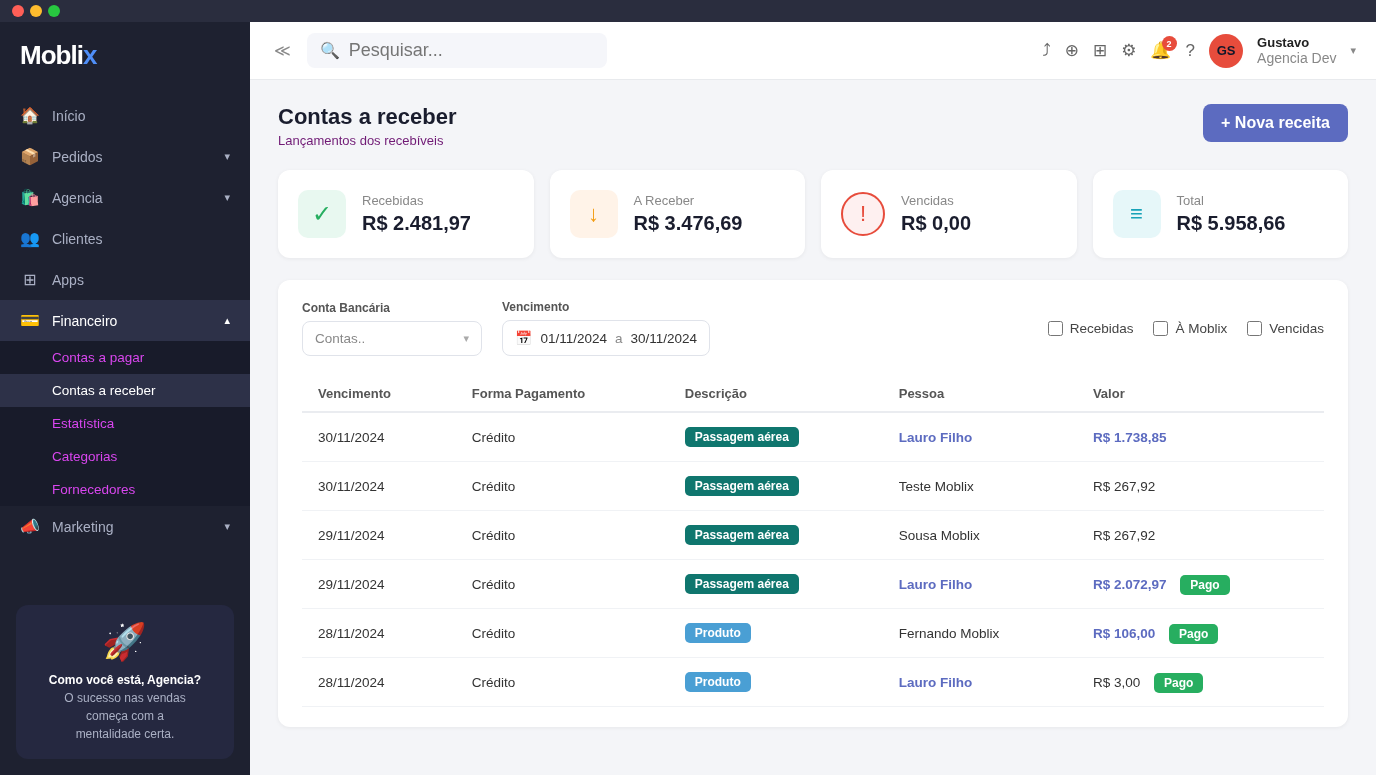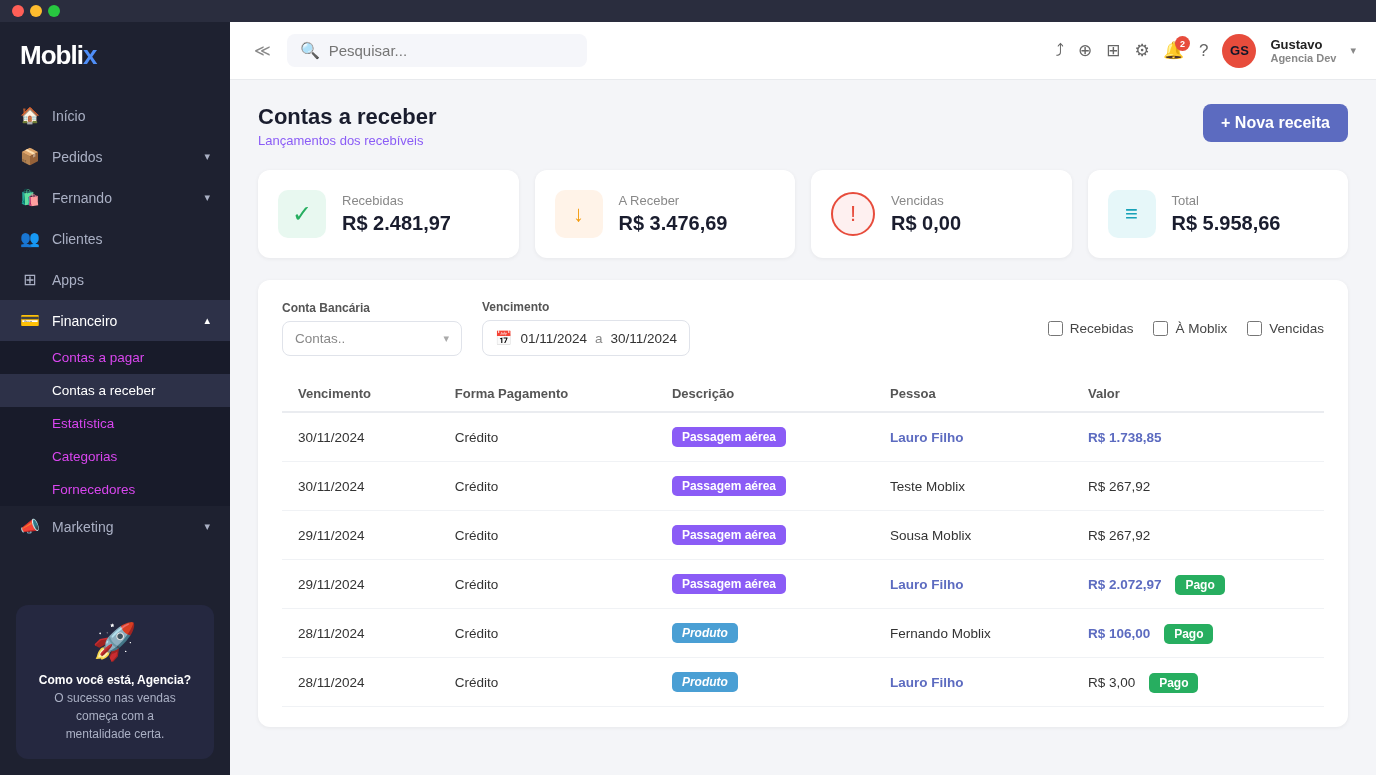--- a/index.html
+++ b/index.html
@@ -6,21 +6,21 @@
     body { font-family: -apple-system, BlinkMacSystemFont, 'Segoe UI', sans-serif; background: #f0f2f5; display: flex; height: 775px; overflow: hidden; }
 
     
     .window-chrome { position: fixed; top: 0; left: 0; right: 0; height: 22px; background: #2a2d3e; display: flex; align-items: center; padding: 0 12px; gap: 6px; z-index: 100; }
     .dot { width: 12px; height: 12px; border-radius: 50%; }
     .dot-red { background: #ff5f57; }
     .dot-yellow { background: #febc2e; }
     .dot-green { background: #28c840; }
 
     
-    .sidebar { width: 230px; background: #1e2130; color: #fff; display: flex; flex-direction: column; padding-top: 22px; height: 100%; flex-shrink: 0; }
+    .sidebar { width: 250px; background: #1e2130; color: #fff; display: flex; flex-direction: column; padding-top: 22px; height: 100%; flex-shrink: 0; }
     .sidebar-logo { padding: 18px 20px 24px; }
     .logo-text { font-size: 26px; font-weight: 700; color: #fff; letter-spacing: -1px; }
     .logo-x { color: #4f8ef7; }
     .nav-item { display: flex; align-items: center; gap: 12px; padding: 11px 20px; color: #aab0c4; cursor: pointer; font-size: 14px; font-weight: 500; transition: background 0.2s; }
     .nav-item.active { background: #2d3148; color: #fff; }
     .nav-item .nav-icon { font-size: 16px; width: 20px; text-align: center; }
     .nav-item .chevron { margin-left: auto; font-size: 11px; }
     .nav-submenu { background: #181b2a; }
     .nav-submenu .nav-sub-item { padding: 9px 20px 9px 52px; color: #d946ef; cursor: pointer; font-size: 13.5px; }
     .nav-submenu .nav-sub-item.active { color: #fff; background: #2d3148; }
@@ -30,36 +30,36 @@
     .promo-text { color: #aab0c4; font-size: 12px; line-height: 1.5; }
     .promo-text strong { color: #fff; }
 
     
     .main { flex: 1; display: flex; flex-direction: column; overflow: hidden; margin-top: 22px; }
 
     
     .topbar { background: #fff; height: 58px; display: flex; align-items: center; padding: 0 20px; gap: 12px; border-bottom: 1px solid #e8eaed; flex-shrink: 0; }
     .collapse-btn { color: #888; cursor: pointer; font-size: 16px; padding: 4px; }
     .search-box { display: flex; align-items: center; gap: 8px; background: #f5f6fa; border-radius: 8px; padding: 7px 14px; flex: 0 0 300px; }
-    .search-box input { border: none; background: transparent; outline: none; color: #666; font-size: 15px; width: 100%; }
+    .search-box input { border: none; background: transparent; outline: none; color: #666; font-size: 18px; width: 100%; }
     .topbar-actions { margin-left: auto; display: flex; align-items: center; gap: 14px; }
     .topbar-icon { color: #666; font-size: 17px; cursor: pointer; position: relative; }
     .notif-badge { position: absolute; top: -4px; right: -5px; background: #e74c3c; color: #fff; border-radius: 50%; width: 15px; height: 15px; font-size: 9px; display: flex; align-items: center; justify-content: center; font-weight: 700; }
     .user-avatar { width: 34px; height: 34px; background: #e74c3c; border-radius: 50%; display: flex; align-items: center; justify-content: center; color: #0f172a; font-size: 13px; font-weight: 700; cursor: pointer; }
     .user-info { display: flex; flex-direction: column; }
     .user-name { font-size: 13px; font-weight: 600; color: #222; }
-    .user-org { font-size: 11px; color: #888; font-weight: bold; }
+    .user-org { font-size: 14px; color: #888; }
 
     
     .content { flex: 1; overflow-y: auto; padding: 24px 28px; background: #f4f5f8; }
 
     
     .page-header { display: flex; align-items: flex-start; justify-content: space-between; margin-bottom: 22px; }
     .page-title { font-size: 22px; font-weight: 700; color: #1a1d2e; }
-    .page-subtitle { font-size: 13px; color: #8b5cf6; margin-top: 3px; }
+    .page-subtitle { font-size: 13px; color: #701a75; margin-top: 3px; }
     .btn-primary { background: #5c6bc0; color: #fff; border: none; border-radius: 8px; padding: 10px 18px; font-size: 16px; font-weight: 600; cursor: pointer; display: flex; align-items: center; gap: 6px; }
 
     
     .summary-cards { display: grid; grid-template-columns: repeat(4, 1fr); gap: 16px; margin-bottom: 22px; }
     .summary-card { background: #fff; border-radius: 12px; padding: 20px; display: flex; align-items: center; gap: 16px; box-shadow: 0 1px 4px rgba(0,0,0,0.06); }
     .card-icon { width: 48px; height: 48px; border-radius: 10px; display: flex; align-items: center; justify-content: center; font-size: 22px; flex-shrink: 0; }
     .card-icon.green { background: #e8f8f0; }
     .card-icon.orange { background: #fff3e8; }
     .card-icon.red { background: #fef0f0; }
     .card-icon.teal { background: #e6f7f9; }
@@ -78,22 +78,22 @@
     .filter-checkboxes { display: flex; align-items: center; gap: 20px; margin-left: auto; }
     .check-item { display: flex; align-items: center; gap: 7px; font-size: 13.5px; color: #444; cursor: pointer; }
     .check-item input { width: 15px; height: 15px; cursor: pointer; }
 
     
     table { width: 100%; border-collapse: collapse; }
     thead th { text-align: left; font-size: 13px; font-weight: 600; color: #555; padding: 10px 16px; border-bottom: 2px solid #eaecf0; }
     tbody tr { border-bottom: 1px solid #f0f2f5; }
     tbody td { padding: 14px 16px; font-size: 13.5px; color: #333; }
     .tag { display: inline-block; padding: 3px 10px; border-radius: 5px; font-size: 12px; font-weight: 600; color: #fff; }
-    .tag-teal { background: #8b5cf6; }
-    .tag-blue { background: #4a9fd4; font-style: italic; }
+    .tag-teal { background: #0f766e; }
+    .tag-blue { background: #4a9fd4; }
     .badge-pago { background: #27ae60; color: #fff; border-radius: 5px; padding: 3px 10px; font-size: 12px; font-weight: 600; }
     .cal-icon { color: #aaa; font-size: 14px; }
   </style>
 </head>
 <body>
 
 <div class="window-chrome">
   <div class="dot dot-red"></div>
   <div class="dot dot-yellow"></div>
   <div class="dot dot-green"></div>
@@ -108,21 +108,21 @@
     <span class="nav-icon">🏠</span>
     <span>Início</span>
   </div>
   <div class="nav-item">
     <span class="nav-icon">📦</span>
     <span>Pedidos</span>
     <span class="chevron">▾</span>
   </div>
   <div class="nav-item">
     <span class="nav-icon">🛍️</span>
-    <span>Fernando</span>
+    <span>Agencia</span>
     <span class="chevron">▾</span>
   </div>
   <div class="nav-item">
     <span class="nav-icon">👥</span>
     <span>Clientes</span>
   </div>
   <div class="nav-item">
     <span class="nav-icon">⊞</span>
     <span>Apps</span>
   </div>

